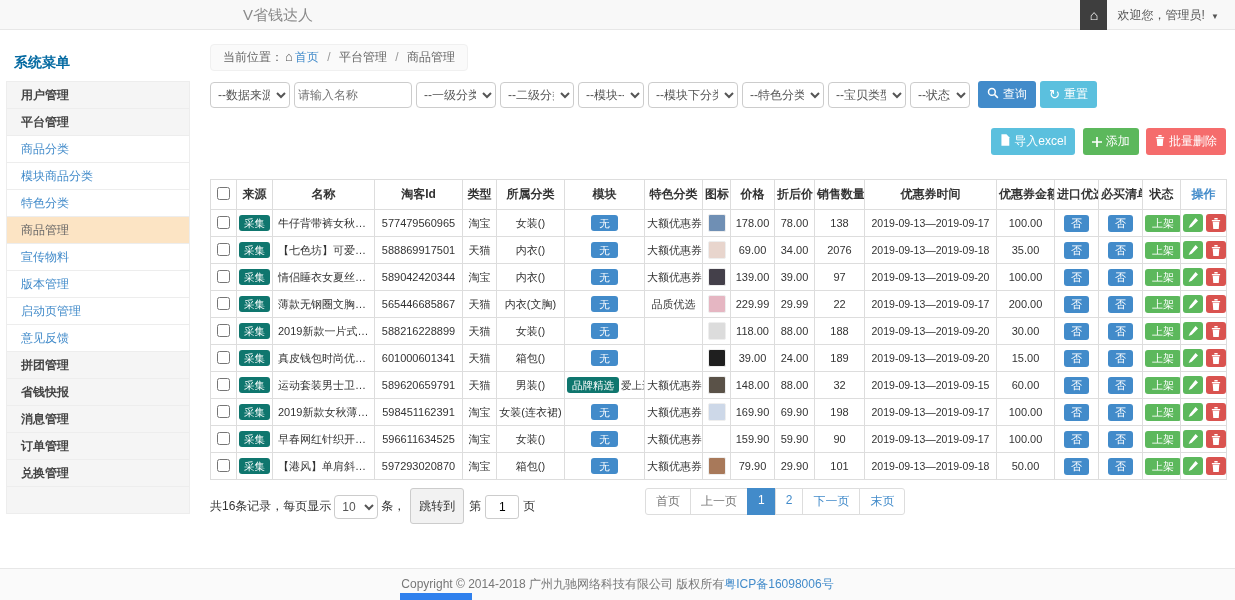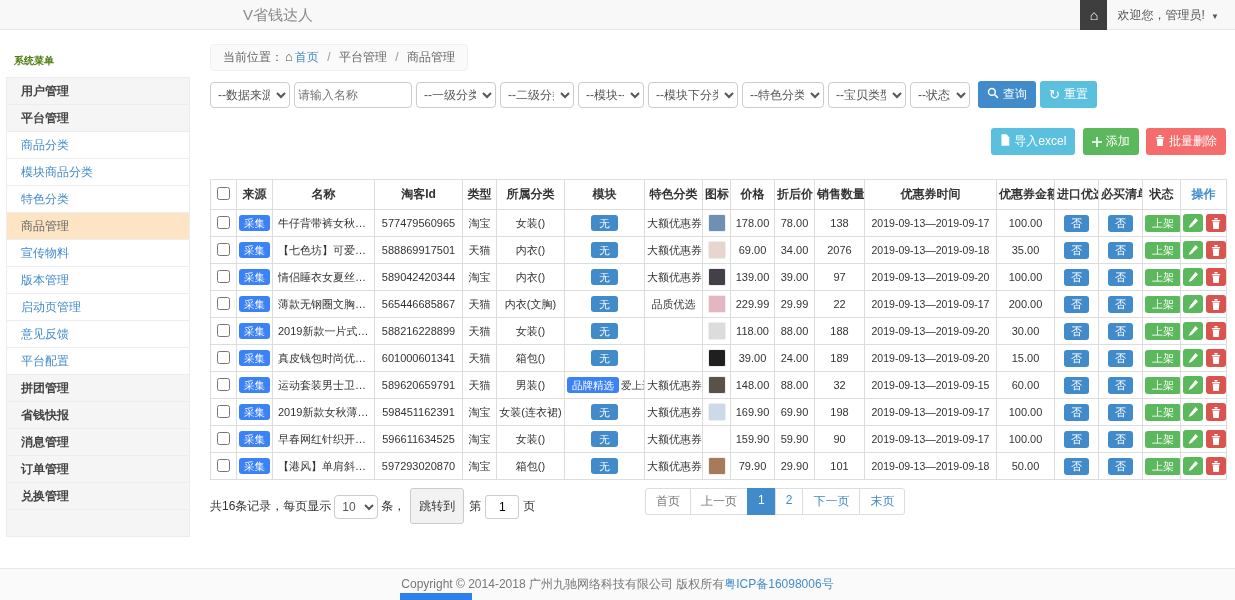--- a/index.html
+++ b/index.html
@@ -10,21 +10,21 @@
   
   .navbar{position:absolute;top:0;left:0;width:1235px;height:30px;background:#f8f8f8;border-bottom:1px solid #e7e7e7;}
   .brand{position:absolute;left:243px;top:0;line-height:30px;font-size:15px;color:#8a8a8a;}
   .nav-right{position:absolute;right:0;top:0;height:30px;display:flex;align-items:center;}
   .home-btn{width:27px;height:30px;background:#3e3e3e;color:#fff;display:flex;align-items:center;justify-content:center;font-size:14px;cursor:pointer;}
   .welcome{padding:0 16px 0 10px;color:#555;cursor:pointer;}
   .welcome .caret{font-size:8px;margin-left:3px;color:#555;}
 
   
   .sidebar{position:absolute;left:6px;top:44px;width:184px;}
-  .side-title{color:#4d7c0f;font-size:10px;font-weight:bold;padding:10px 8px 10px;}
+  .side-title{color:#0369a1;font-size:14px;font-weight:bold;padding:10px 8px 10px;}
   .side-item{height:28px;line-height:26px;padding:0 14px;border:1px solid #ededed;margin-top:-1px;background:#fff;cursor:pointer;white-space:nowrap;overflow:hidden;}
   .side-item.top{background:#f5f5f5;color:#444;font-weight:bold;}
   .side-item.sub{color:#428bca;}
   .side-item.active{background:#fce4c4;color:#666;}
 
   
   .main{position:absolute;left:210px;top:44px;width:1016px;}
   .breadcrumb{display:inline-block;background:#fafafa;border:1px solid #f0f0f0;border-radius:4px;padding:4px 12px;color:#666;}
   .breadcrumb .bc-home{color:#555;font-size:13px;margin:0 2px 0 2px;}
   .breadcrumb .home-link{color:#428bca;text-decoration:none;cursor:pointer;}
@@ -61,21 +61,21 @@
   .grid th:nth-child(5){width:34px}.grid th:nth-child(6){width:68px}
   .grid th:nth-child(7){width:80px}.grid th:nth-child(8){width:58px}
   .grid th:nth-child(9){width:28px}.grid th:nth-child(10){width:44px}
   .grid th:nth-child(11){width:40px}.grid th:nth-child(12){width:50px}
   .grid th:nth-child(13){width:132px}.grid th:nth-child(14){width:58px}
   .grid th:nth-child(15){width:44px}.grid th:nth-child(16){width:44px}
   .grid th:nth-child(17){width:38px}.grid th:nth-child(18){width:46px}
   .name-cell{text-align:left !important;padding-left:5px !important;text-overflow:ellipsis;}
   .time-cell{font-size:10.5px !important;}
   .badge{display:inline-block;color:#fff;border-radius:3px;padding:1px 5px;font-size:10.5px;line-height:14px;}
-  .badge.warn{background:#3b82f6;}
+  .badge.warn{background:#0f766e;}
   .badge.blue{background:#428bca;padding:1px 8px;}
   .module-extra{font-size:10.5px;margin-left:2px;}
   .mini-btn{display:inline-block;color:#fff;border-radius:3px;padding:2px 7px;font-size:11px;cursor:pointer;line-height:13px;}
   .mini-btn.blue{background:#428bca;}
   .mini-btn.green{background:#5cb85c;}
   .op-btn{display:inline-flex;width:20px;height:18px;align-items:center;justify-content:center;border-radius:3px;cursor:pointer;vertical-align:middle;}
   .op-btn.green{background:#5cb85c;}
   .op-btn.red{background:#d9534f;}
   .thumb{display:inline-block;width:18px;height:18px;border-radius:2px;vertical-align:middle;border:1px solid #eee;}
 
@@ -117,21 +117,20 @@
       <div class="side-item top" data-name="sidebar-item-0">用户管理</div>
       <div class="side-item top" data-name="sidebar-item-1">平台管理</div>
       <div class="side-item sub" data-name="sidebar-item-2">商品分类</div>
       <div class="side-item sub" data-name="sidebar-item-3">模块商品分类</div>
       <div class="side-item sub" data-name="sidebar-item-4">特色分类</div>
       <div class="side-item sub active" data-name="sidebar-item-5">商品管理</div>
       <div class="side-item sub" data-name="sidebar-item-6">宣传物料</div>
       <div class="side-item sub" data-name="sidebar-item-7">版本管理</div>
       <div class="side-item sub" data-name="sidebar-item-9">启动页管理</div>
       <div class="side-item sub" data-name="sidebar-item-10">意见反馈</div>
-      <div class="side-item sub" data-name="sidebar-item-11">平台配置</div>
       <div class="side-item top" data-name="sidebar-item-12">拼团管理</div>
       <div class="side-item top" data-name="sidebar-item-13">省钱快报</div>
       <div class="side-item top" data-name="sidebar-item-14">消息管理</div>
       <div class="side-item top" data-name="sidebar-item-15">订单管理</div>
       <div class="side-item top" data-name="sidebar-item-16">兑换管理</div>
       <div class="side-item top" data-name="sidebar-item-17"></div>
     </div>
 </div>
 
 <div class="main" data-name="main-content">

